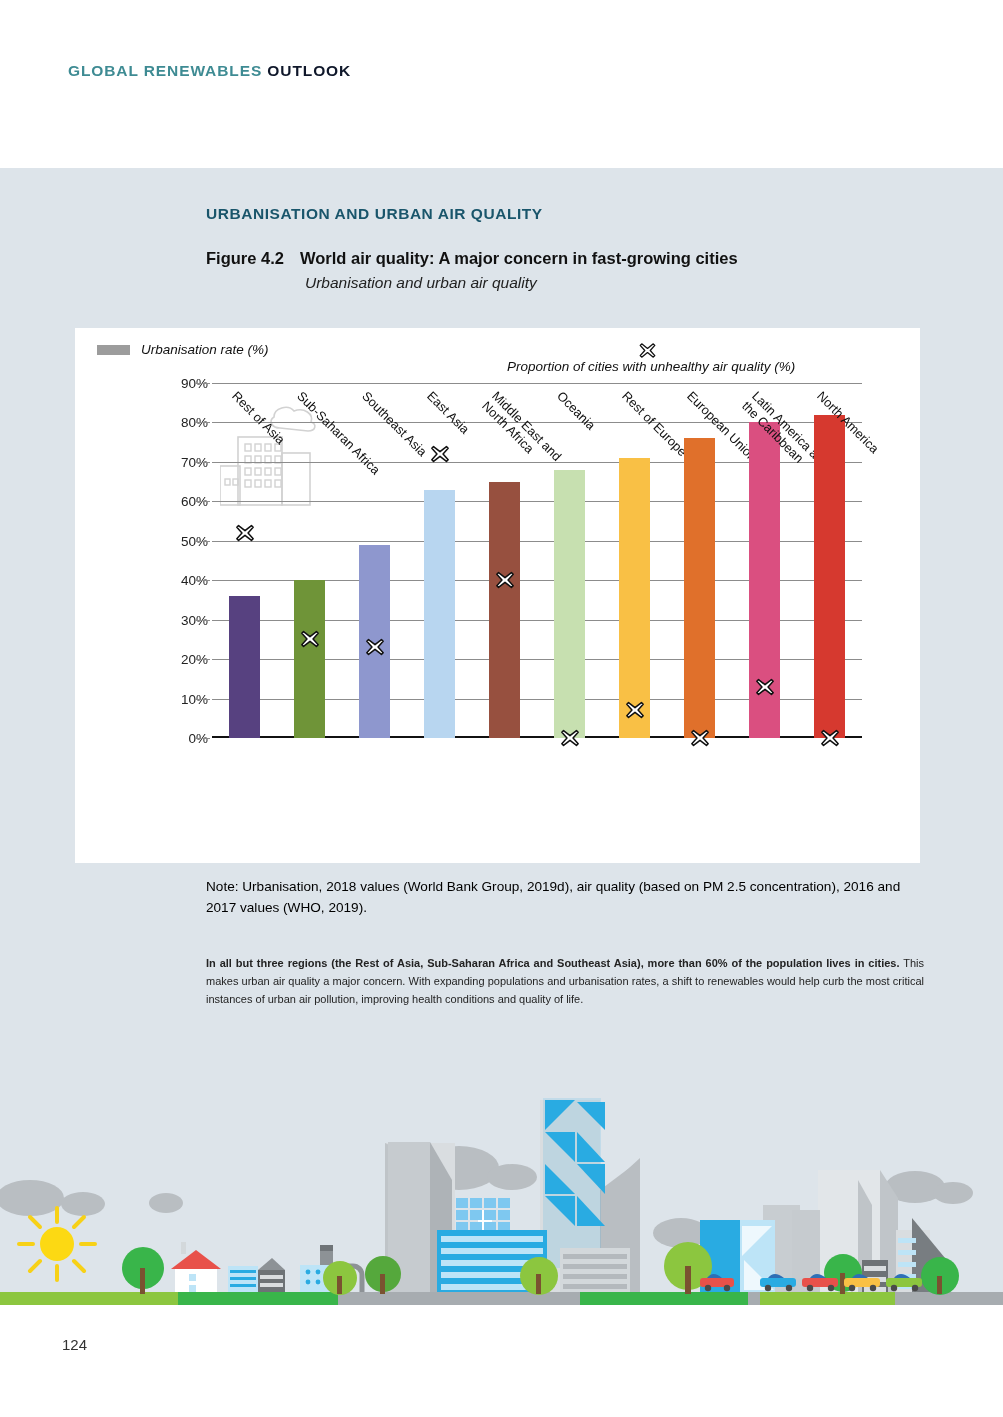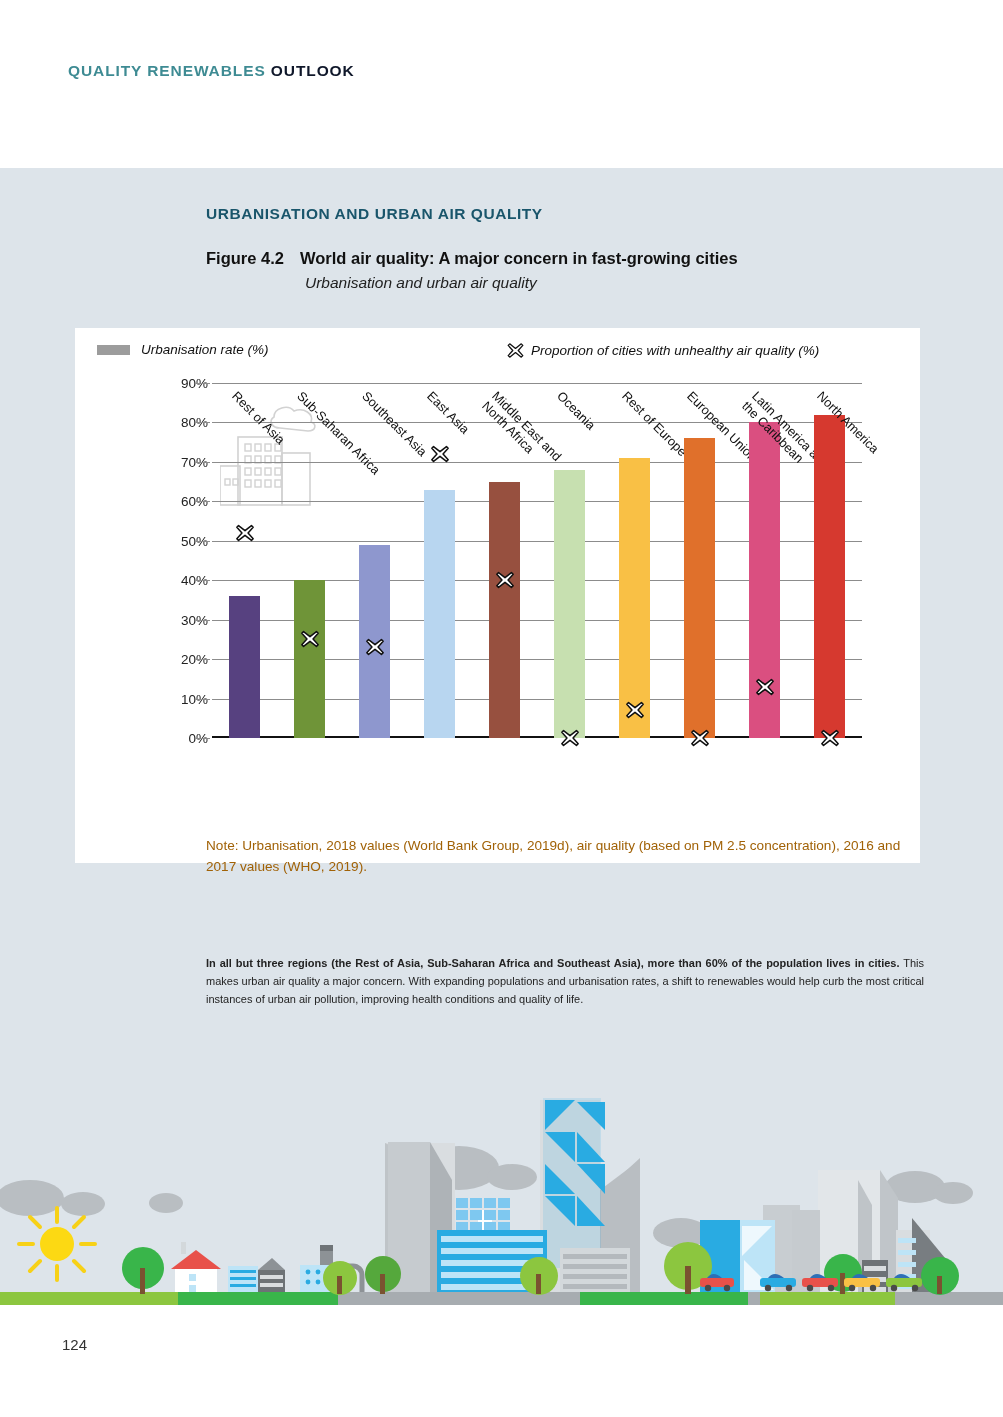--- a/index.html
+++ b/index.html
@@ -78,62 +78,62 @@
     position: absolute; top: 6px;
     font-size: 12.8px; color: #111; white-space: pre; line-height: 1.12;
     transform-origin: left top; transform: rotate(45deg);
   }
 
   
   .watermark { position: absolute; left: 8px; top: 8px; opacity: 1; pointer-events: none; }
 
   
   .note {
-    position: absolute; left: 206px; top: 836px; width: 715px;
-    font-size: 13.6px; color: #a16207; line-height: 1.52;
+    position: absolute; left: 206px; top: 877px; width: 715px;
+    font-size: 13.6px; color: #000000; line-height: 1.52;
   }
   .body-par {
     position: absolute; left: 206px; top: 944px; width: 718px;
     font-size: 11px; color: #232323; line-height: 1.62; text-align: justify;
   }
   .body-par b { font-weight: 700; }
 
   
   .city { position: absolute; left: 0; top: 1070px; width: 1003px; height: 235px; }
 
   .page-num {
     position: absolute; left: 62px; top: 1336px;
     font-size: 15px; color: #333;
   }
 </style>
 </head>
 <body>
 
 <div class="running-header">
-  <span class="rh-a">QUALITY RENEWABLES</span>
+  <span class="rh-a">GLOBAL RENEWABLES</span>
   <span class="rh-b">OUTLOOK</span>
 </div>
 
 <div class="panel"></div>
 
 <div class="section-title">URBANISATION AND URBAN AIR QUALITY</div>
 
 <div class="fig-line">
   <span class="fig-num">Figure 4.2</span><span>World air quality: A major concern in fast-growing cities</span>
 </div>
 <div class="fig-sub">Urbanisation and urban air quality</div>
 
 <div class="chart-card">
 
   <div class="legend">
     <div class="lg-item" style="left:22px; top:14px;">
       <span class="lg-bar"></span>
       <span>Urbanisation rate (%)</span>
     </div>
-    <div class="lg-item" style="left:432px; top:14px;">
+    <div class="lg-item" style="left:432px; top:14px;flex-direction:column;">
       <span class="lg-x">
         <svg viewBox="0 0 20 20" width="17" height="17" aria-hidden="true">
           <path d="M3.2 2.2 L10 7.6 L16.8 2.2 L18.6 4.0 L13.2 10 L18.6 16.0 L16.8 17.8 L10 12.4 L3.2 17.8 L1.4 16.0 L6.8 10 L1.4 4.0 Z" fill="#ffffff" stroke="#111111" stroke-width="1.5" stroke-linejoin="round"></path>
         </svg>
       </span>
       <span>Proportion of cities with unhealthy air quality (%)</span>
     </div>
   </div>
 
   <div class="plot" id="plot">

